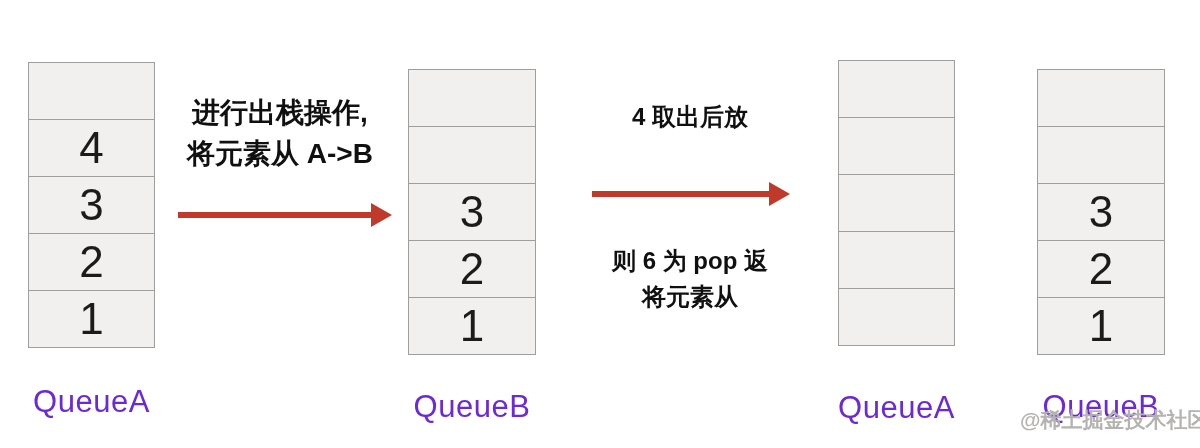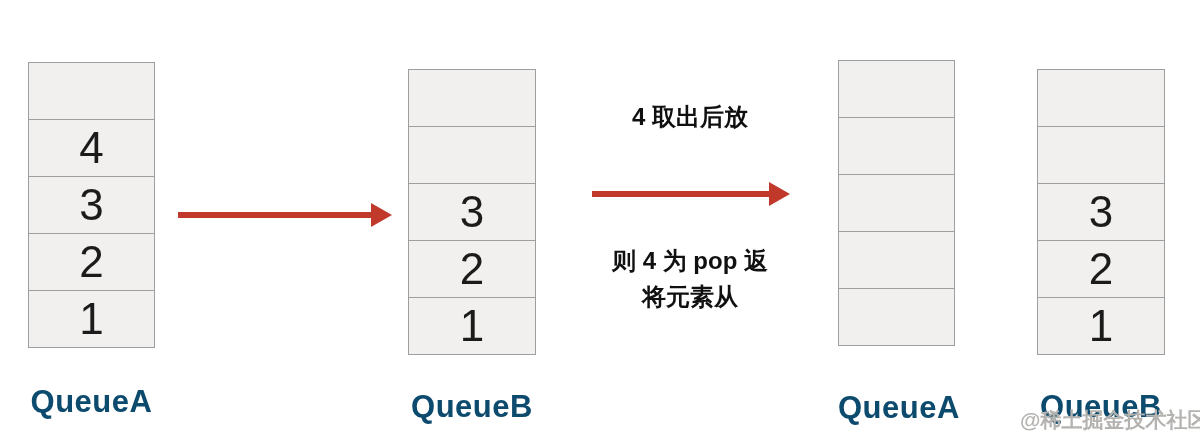--- a/index.html
+++ b/index.html
@@ -19,21 +19,21 @@
   .cell {
     height: 58px;
     background: var(--cell_fill, #f1f0ee);
     border: 1px solid var(--cell_border, #9e9e9e);
     display: flex; align-items: center; justify-content: center;
     font-size: 44px; font-weight: 400; color: #1b1b1b;
   }
   .cell + .cell { margin-top: -1px; }
   .stack-label {
     position: absolute;
-    font-weight: 700; font-size: 31px; color: #0c4a6e;
+    font-weight: 400; font-size: 31px; color: #6d28d9;
     text-align: center; letter-spacing: 0.5px;
     white-space: nowrap;
   }
   .anno {
     position: absolute;
     font-weight: 700; color: #101010;
     text-align: center; white-space: nowrap;
   }
   .anno-l { font-size: 28px; line-height: 41px; }
   .anno-m { font-size: 24px; line-height: 36px; }
@@ -62,20 +62,24 @@
 
   <div class="stack" style="left:28px; top:62px; width:127px;">
     <div class="cell"></div>
     <div class="cell">4</div>
     <div class="cell">3</div>
     <div class="cell">2</div>
     <div class="cell">1</div>
   </div>
   <div class="stack-label" style="left:28px; top:384px; width:127px;">QueueA</div>
 
+  <div class="anno anno-l" style="left:160px; top:92px; width:240px;">
+    <div>进行出栈操作,</div>
+    <div>将元素从 A-&gt;B</div>
+  </div>
   <div class="arrow" style="left:178px; top:203px;">
     <div class="shaft" style="width:193px;"></div>
     <div class="head"></div>
   </div>
 
   <div class="stack" style="left:408px; top:69px; width:128px;">
     <div class="cell"></div>
     <div class="cell"></div>
     <div class="cell">3</div>
     <div class="cell">2</div>
@@ -84,21 +88,21 @@
   <div class="stack-label" style="left:408px; top:389px; width:128px;">QueueB</div>
 
   <div class="anno anno-m" style="left:585px; top:99px; width:210px;">
     <div>4 取出后放</div>
   </div>
   <div class="arrow" style="left:592px; top:182px;">
     <div class="shaft" style="width:177px;"></div>
     <div class="head"></div>
   </div>
   <div class="anno anno-m" style="left:575px; top:243px; width:230px;">
-    <div>则 4 为 pop 返</div>
+    <div>则 6 为 pop 返</div>
     <div>将元素从</div>
   </div>
 
   <div class="stack" style="left:838px; top:60px; width:117px;">
     <div class="cell"></div>
     <div class="cell"></div>
     <div class="cell"></div>
     <div class="cell"></div>
     <div class="cell"></div>
   </div>

